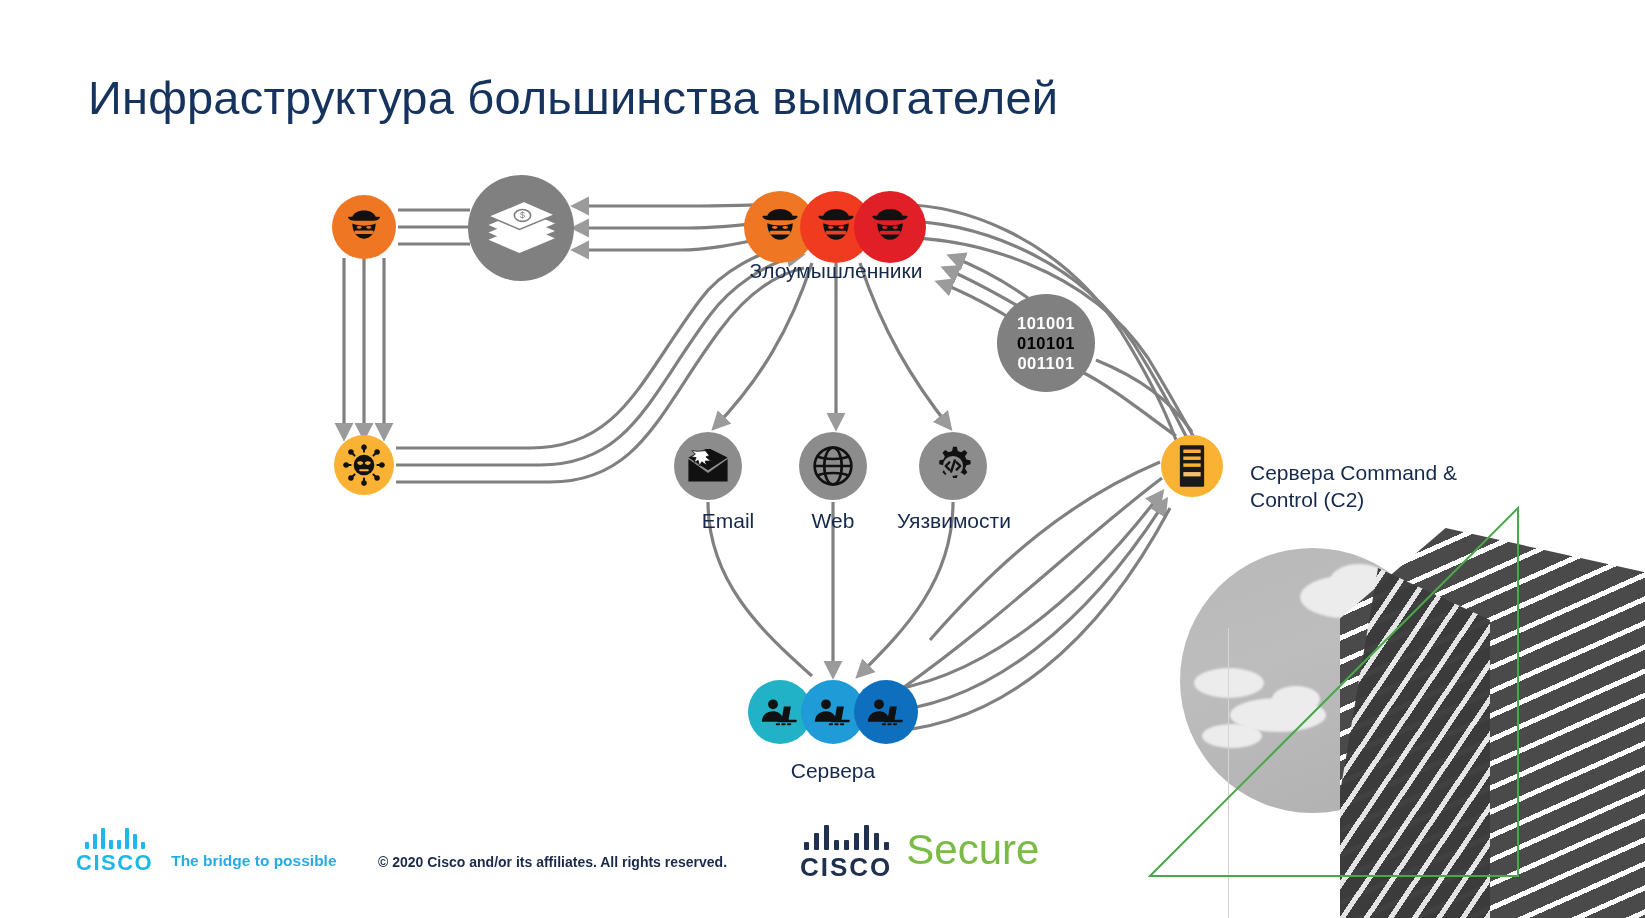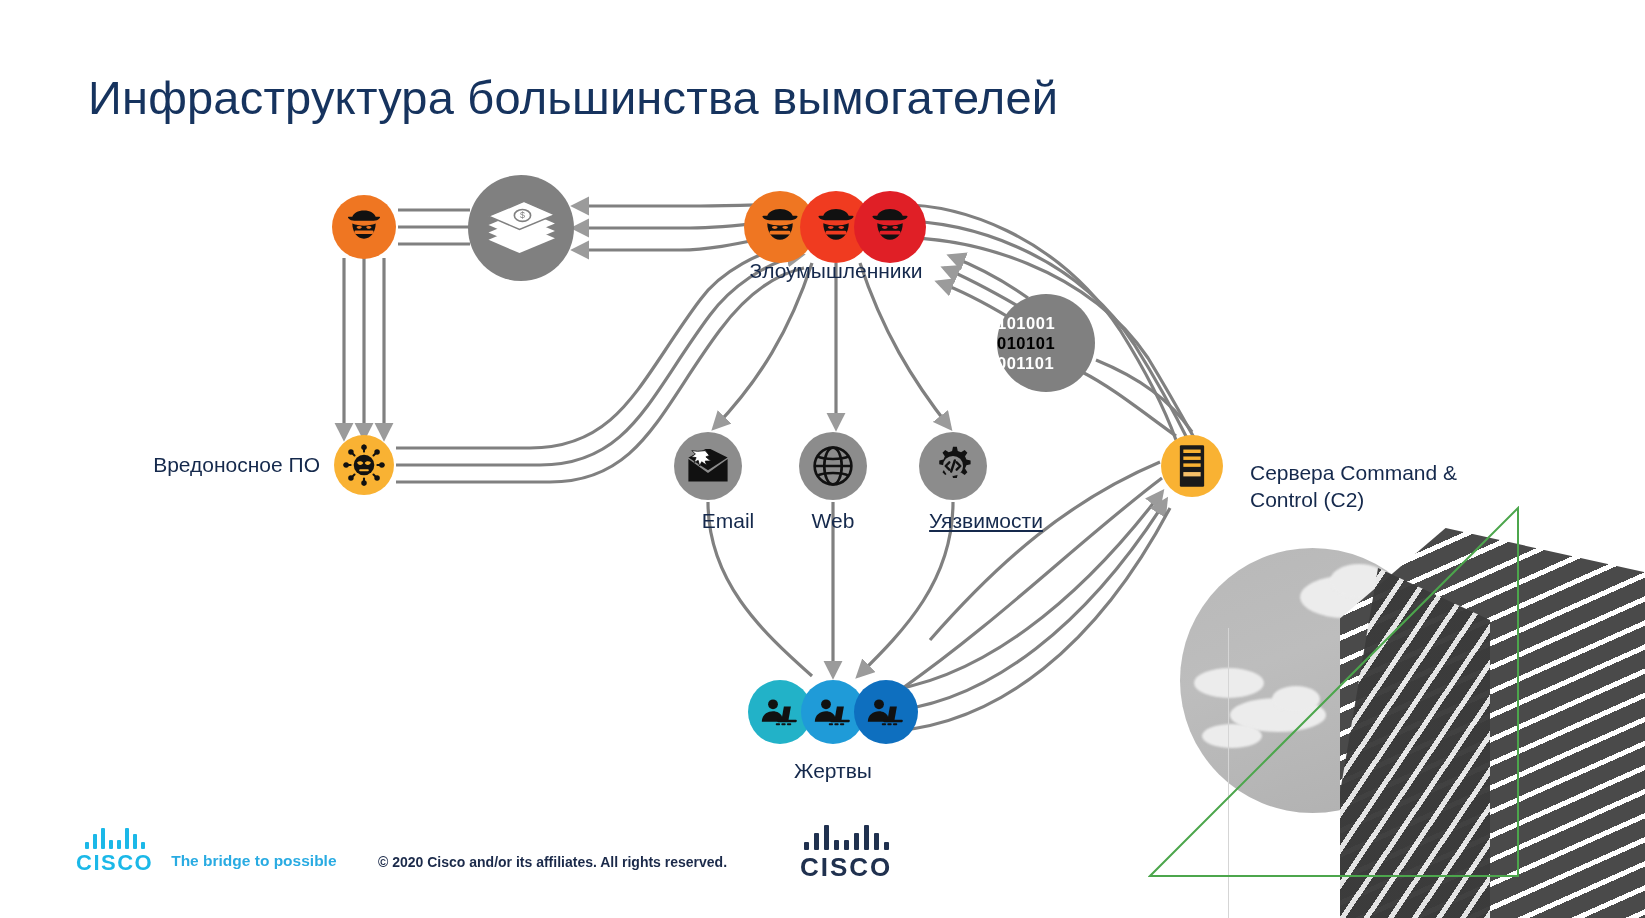--- a/index.html
+++ b/index.html
@@ -142,20 +142,21 @@
   .lbl-left   { text-align: left; }
   
   .binary-node {
     position: absolute;
     width: 98px;
     height: 98px;
     border-radius: 50%;
     background: #808080;
     display: flex;
     flex-direction: column;
+    align-items: center;
     justify-content: center;
     font-family: "Liberation Sans", sans-serif;
     font-size: 16.5px;
     font-weight: 700;
     letter-spacing: 0.5px;
     line-height: 1.22;
   }
   .binary-node .bl { color: #ffffff; }
   .binary-node .bd { color: #000000; }
   .brow { display: block; }
@@ -341,21 +342,20 @@
           <circle cx="58" cy="32" r="4"></circle>
         <circle cx="13" cy="13" r="4"></circle>
           <circle cx="51" cy="13" r="4"></circle>
         <circle cx="13" cy="51" r="4"></circle>
           <circle cx="51" cy="51" r="4"></circle>
       </g>
       <path d="M22 28c3-2 7-2 9 1-2 4-8 4-9-1zM33 29c2-3 6-3 9-1-1 5-7 5-9 1z" fill="#F9B233"></path>
       <rect x="25" y="38" width="14" height="3" rx="1.5" fill="#F9B233"></rect>
     </svg>
   </div>
-  <div class="node-label lbl-right" style="left:70px; top:452px; width:250px;">Вредоносное ПО</div>
 
   <div class="node" style="left:744px; top:191px; width:72px; height:72px; background:#EF7622;">
     <svg width="48" height="48" viewBox="0 0 64 64">
       <path d="M32 8c-9 0-15 4-17 9h-5c-1 0-2 1-1 2 2 3 6 4 9 4h28c3 0 7-1 9-4 1-1 0-2-1-2h-5c-2-5-8-9-17-9z" fill="#111"></path>
       <path d="M15 27c0 12 7 22 17 22s17-10 17-22c-5 2-11 3-17 3s-12-1-17-3z" fill="#111"></path>
       <path d="M21 32c2-2 6-2 8 0-1 3-6 4-8 0zM35 32c2-2 6-2 8 0-1 3-6 4-8 0z" fill="#EF7622"></path>
       <rect x="18" y="37" width="28" height="5" rx="2" fill="#EF7622"></rect>
     </svg>
   </div>
   <div class="node" style="left:800px; top:191px; width:72px; height:72px; background:#F03B20;">
@@ -408,21 +408,21 @@
     <svg width="44" height="44" viewBox="0 0 48 48">
       <path d="M24 3 l4.2 0 1 4.6 3.6 1.5 3.9-2.6 3 3 -2.6 3.9 1.5 3.6 4.6 1 0 4.2 -4.6 1 -1.5 3.6 2.6 3.9 -3 3 -3.9-2.6 -3.6 1.5 -1 4.6 -4.2 0 -1-4.6 -3.6-1.5 -3.9 2.6 -3-3 2.6-3.9 -1.5-3.6 -4.6-1 0-4.2 4.6-1 1.5-3.6 -2.6-3.9 3-3 3.9 2.6 3.6-1.5 z" fill="#111"></path>
       <circle cx="24" cy="24" r="11" fill="#8C8C8C"></circle>
       <g stroke="#111" stroke-width="2.6" fill="none" stroke-linecap="round" stroke-linejoin="round">
         <polyline points="20,20 16,24 20,28"></polyline>
         <polyline points="28,20 32,24 28,28"></polyline>
         <line x1="26" y1="18" x2="22" y2="30"></line>
       </g>
     </svg>
   </div>
-  <div class="node-label lbl-center" style="left:905px; top:508px; width:162px;text-decoration:underline;">Уязвимости</div>
+  <div class="node-label lbl-center" style="left:873px; top:508px; width:162px;">Уязвимости</div>
 
   <div class="node" style="left:748px; top:680px; width:64px; height:64px; background:#22B2C8;">
     <svg width="42" height="32" viewBox="0 0 60 44">
       <g fill="#111">
         <circle cx="20" cy="11" r="7"></circle>
         <path d="M4 36 C4 26 12 21 20 21 C26 21 31 24 33 29 L33 36 Z"></path>
         <path d="M38 14 l10 0 0 20 -10 0 z" transform="skewX(-10)"></path>
         <rect x="26" y="33" width="28" height="3.5" rx="1.5"></rect>
         <rect x="24" y="38" width="6" height="3" rx="1"></rect>
         <rect x="32" y="38" width="6" height="3" rx="1"></rect>
@@ -449,21 +449,21 @@
         <circle cx="20" cy="11" r="7"></circle>
         <path d="M4 36 C4 26 12 21 20 21 C26 21 31 24 33 29 L33 36 Z"></path>
         <path d="M38 14 l10 0 0 20 -10 0 z" transform="skewX(-10)"></path>
         <rect x="26" y="33" width="28" height="3.5" rx="1.5"></rect>
         <rect x="24" y="38" width="6" height="3" rx="1"></rect>
         <rect x="32" y="38" width="6" height="3" rx="1"></rect>
         <rect x="40" y="38" width="6" height="3" rx="1"></rect>
       </g>
     </svg>
   </div>
-  <div class="node-label lbl-center" style="left:753px; top:758px; width:160px;">Жертвы</div>
+  <div class="node-label lbl-center" style="left:753px; top:758px; width:160px;">Сервера</div>
 
   <div class="node" style="left:1161px; top:435px; width:62px; height:62px; background:#F9B233;">
     <svg width="26" height="44" viewBox="0 0 30 50">
       <rect x="1" y="1" width="28" height="48" rx="1.5" fill="#1a1a1a"></rect>
       <rect x="5" y="6" width="20" height="4" fill="#F9B233"></rect>
       <rect x="5" y="14" width="20" height="4" fill="#F9B233"></rect>
       <rect x="5" y="22" width="20" height="4" fill="#F9B233"></rect>
       <rect x="5" y="32" width="20" height="5" fill="#F6C06A"></rect>
     </svg>
   </div>
@@ -497,15 +497,16 @@
           <i style="height:25px"></i>
         <i style="height:10px"></i>
           <i style="height:10px"></i>
           <i style="height:17px"></i>
         <i style="height:25px"></i>
           <i style="height:17px"></i>
           <i style="height:8px"></i>
       </div>
       <div class="secure-word">CISCO</div>
     </div>
+    <div class="secure-text">Secure</div>
   </div>
 
 </div>
 
 </body></html>

